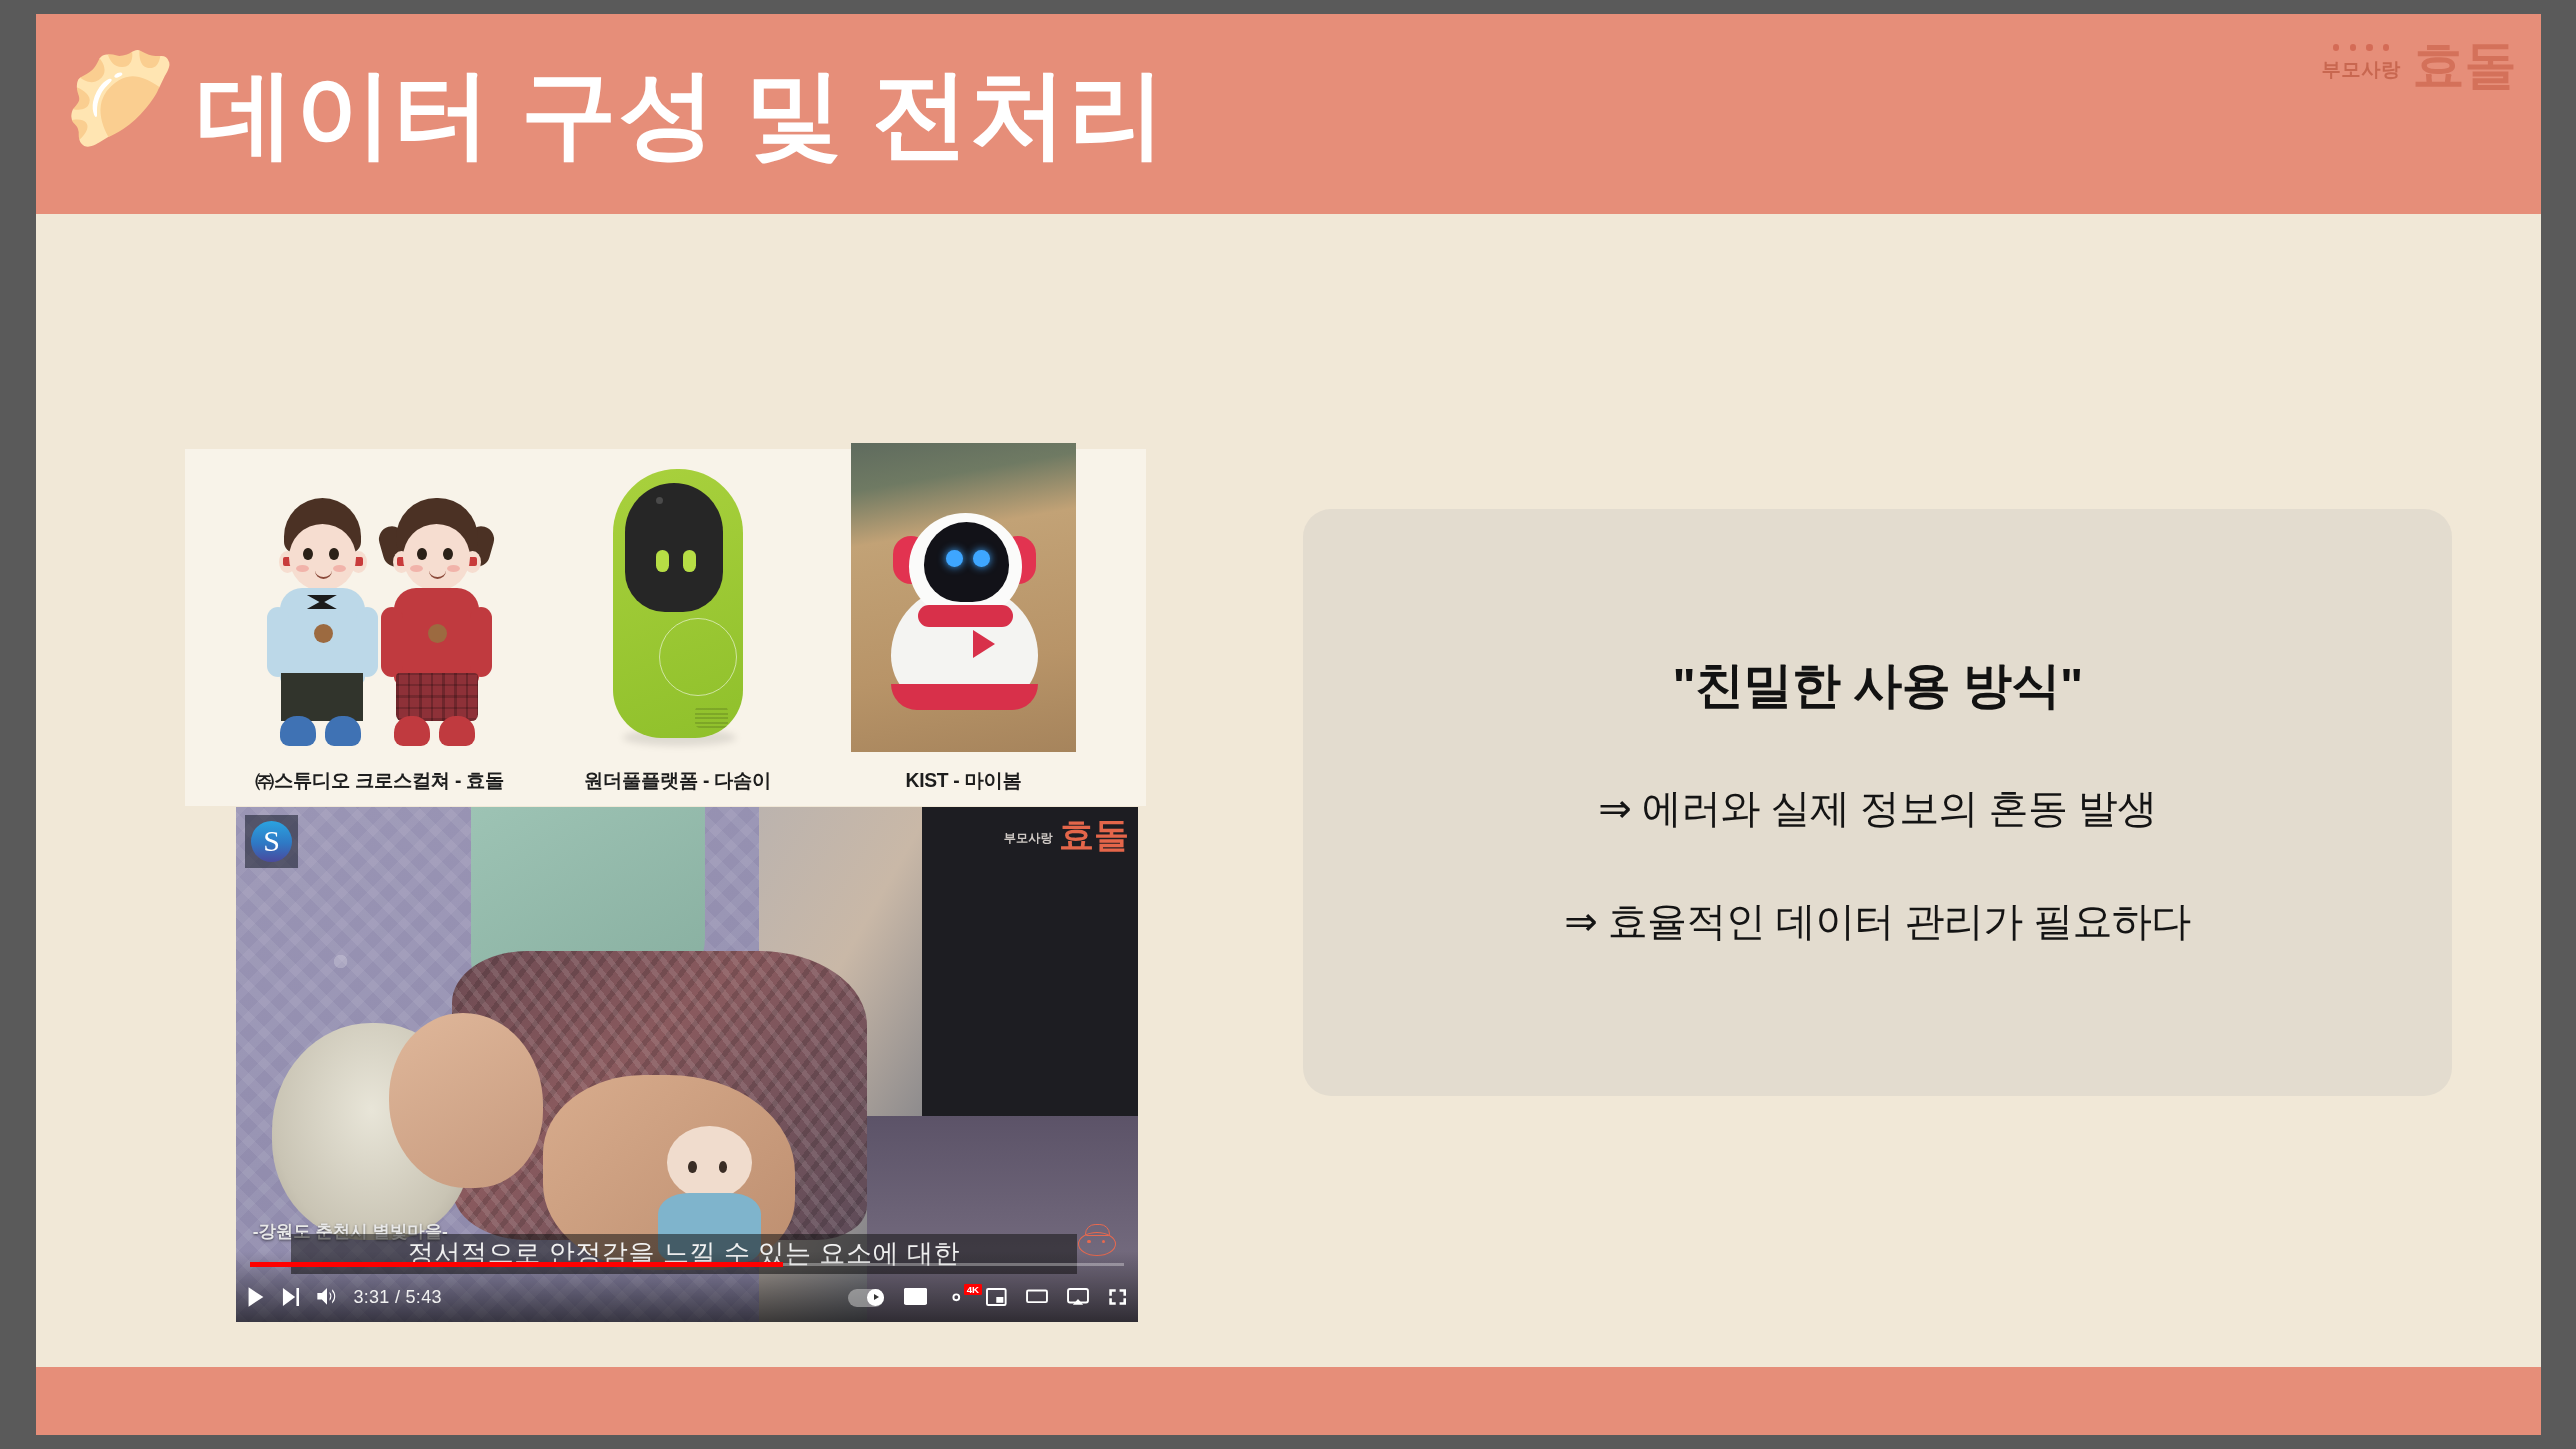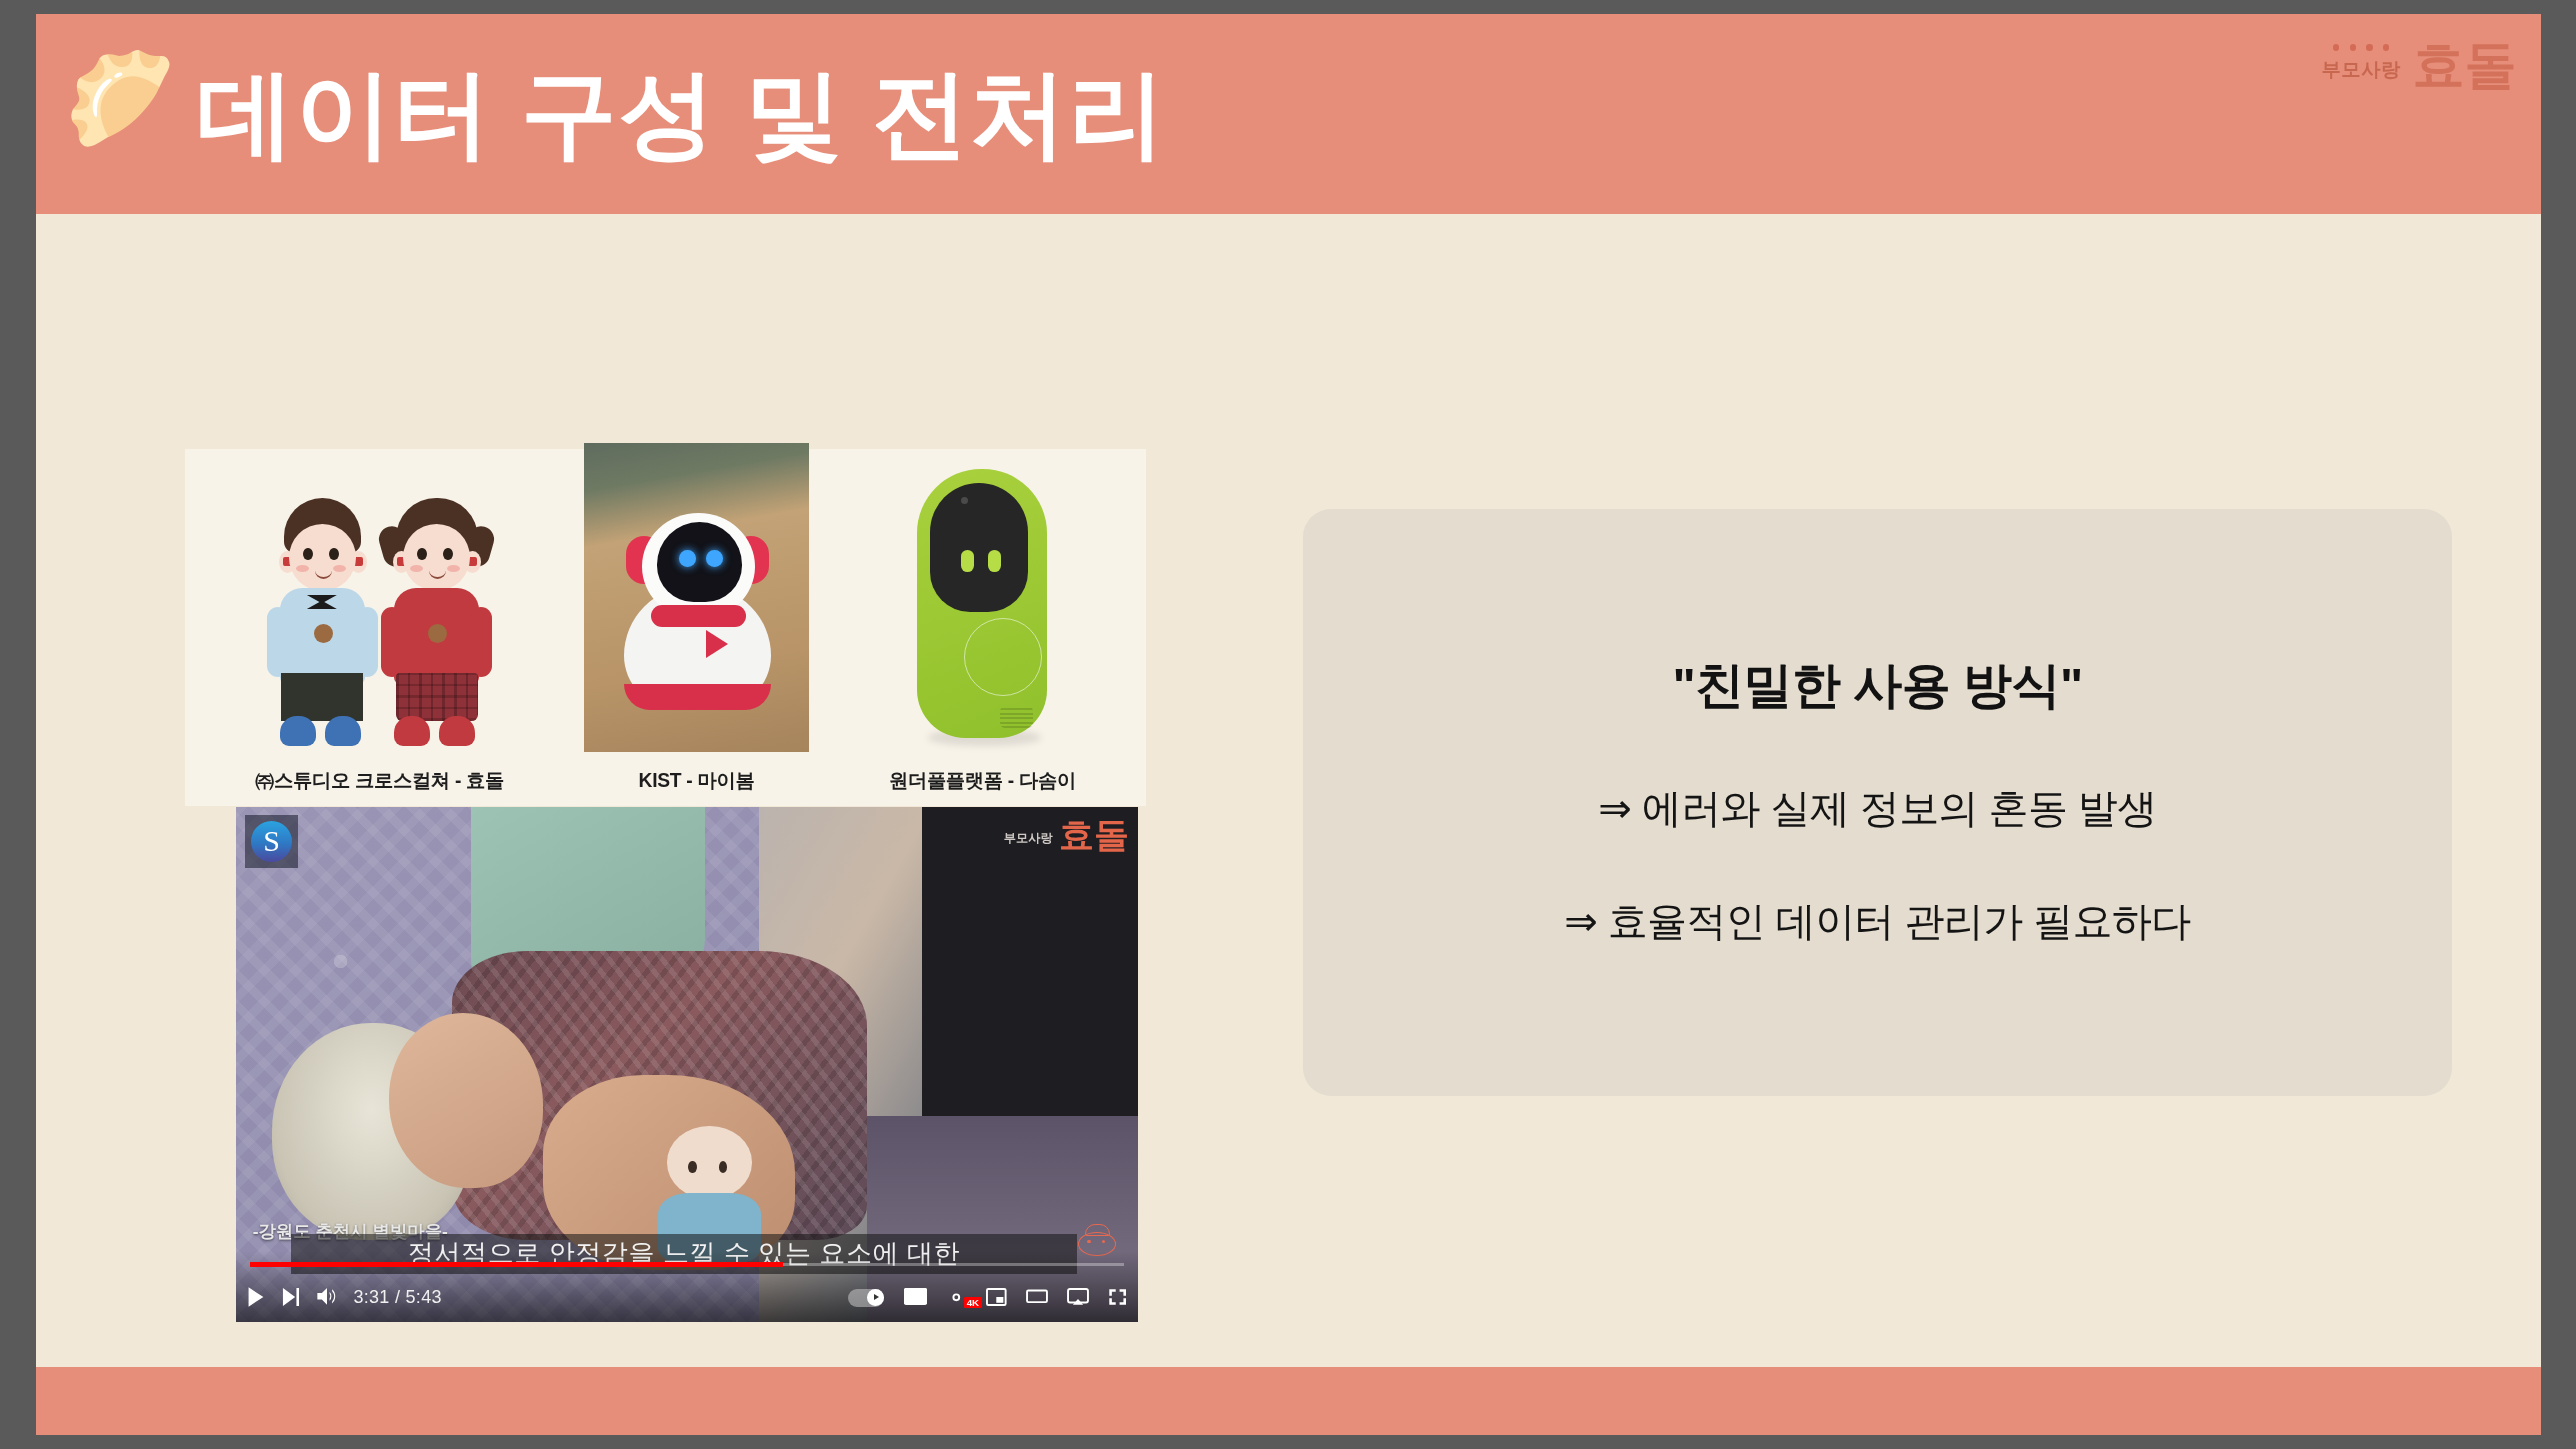--- a/index.html
+++ b/index.html
@@ -193,21 +193,21 @@
   }
   .vp-controls{position:absolute;left:0;right:0;bottom:0;height:71px;background:linear-gradient(180deg,rgba(0,0,0,0),rgba(0,0,0,.62));}
   .vp-progress{position:absolute;left:14px;right:14px;top:11.6px;height:3.2px;background:rgba(255,255,255,.32);}
   .vp-progress .played{position:absolute;left:0;top:-0.6px;height:4.5px;width:61%;background:#ff0000;}
   .vp-row{position:absolute;left:10.3px;right:10.3px;top:28px;height:37px;display:flex;align-items:center;}
   .vp-left{display:flex;align-items:center;gap:15.5px;}
   .vp-right{margin-left:auto;display:flex;align-items:center;gap:19.3px;}
   .ic{fill:#ffffff;}
   .vp-time{font-size:18px;color:#f0f0f0;letter-spacing:0.3px;}
   .badge4k{position:absolute;margin-left:18px;margin-top:-15.5px;background:#ff0000;color:#fff;font-size:9.7px;font-weight:bold;padding:0.6px 2.6px;border-radius:1.3px;line-height:9.7px;}
-  .gearwrap{position:relative;display:flex;align-items:flex-end;}
+  .gearwrap{position:relative;display:flex;align-items:center;}
   .autoplay{width:36px;height:18px;border-radius:9px;background:rgba(200,200,200,.55);position:relative;}
   .autoplay .knob{position:absolute;right:0.6px;top:0.6px;width:16.7px;height:16.7px;border-radius:50%;background:#fff;display:flex;align-items:center;justify-content:center;}
   .autoplay .knob:after{content:"";border-left:5.8px solid #333;border-top:3.9px solid transparent;border-bottom:3.9px solid transparent;margin-left:1.9px;}
 
   
   .textbox{
     position:absolute;left:1267px;top:495px;
     width:1149px;height:587px;
     background:#e3dccf;border-radius:28px;
     display:flex;flex-direction:column;align-items:center;justify-content:center;
@@ -291,54 +291,54 @@
                 <div class="shoe l"></div>
                 <div class="shoe r"></div>
             </div>
           </div>
         </div>
         <div class="product-cap">㈜스튜디오 크로스컬쳐 - 효돌</div>
       </div>
 
       <div class="product-cell">
         <div class="product-art">
+          <div class="greenbot">
+            <div class="shadow"></div>
+            <div class="shell"></div>
+            <div class="screen"></div>
+            <div class="cam"></div>
+            <div class="eye l"></div>
+              <div class="eye r"></div>
+            <div class="ring"></div>
+            <div class="grill"></div>
+          </div>
+        </div>
+        <div class="product-cap">원더풀플랫폼 - 다솜이</div>
+      </div>
+
+      <div class="product-cell">
+        <div class="product-art">
           <div class="mybom-card">
             <div class="mybom">
               <div class="bodyb"></div>
               <div class="redband"></div>
               <div class="earr l"></div>
                 <div class="earr r"></div>
               <div class="head"></div>
               <div class="visor"></div>
               <div class="eyeg l"></div>
                 <div class="eyeg r"></div>
               <div class="collar"></div>
               <div class="tri"></div>
             </div>
           </div>
         </div>
         <div class="product-cap">KIST - 마이봄</div>
       </div>
 
-      <div class="product-cell">
-        <div class="product-art">
-          <div class="greenbot">
-            <div class="shadow"></div>
-            <div class="shell"></div>
-            <div class="screen"></div>
-            <div class="cam"></div>
-            <div class="eye l"></div>
-              <div class="eye r"></div>
-            <div class="ring"></div>
-            <div class="grill"></div>
-          </div>
-        </div>
-        <div class="product-cap">원더풀플랫폼 - 다솜이</div>
-      </div>
-
     </div>
   </div>
 
   <div class="video">
     <div class="video-photo">
       <div class="vp-bg"></div>
       <div class="vp-quilt"></div>
       <div class="vp-pillow"></div>
       <div class="vp-blanket"></div>
       <div class="vp-granny-hair"></div>

